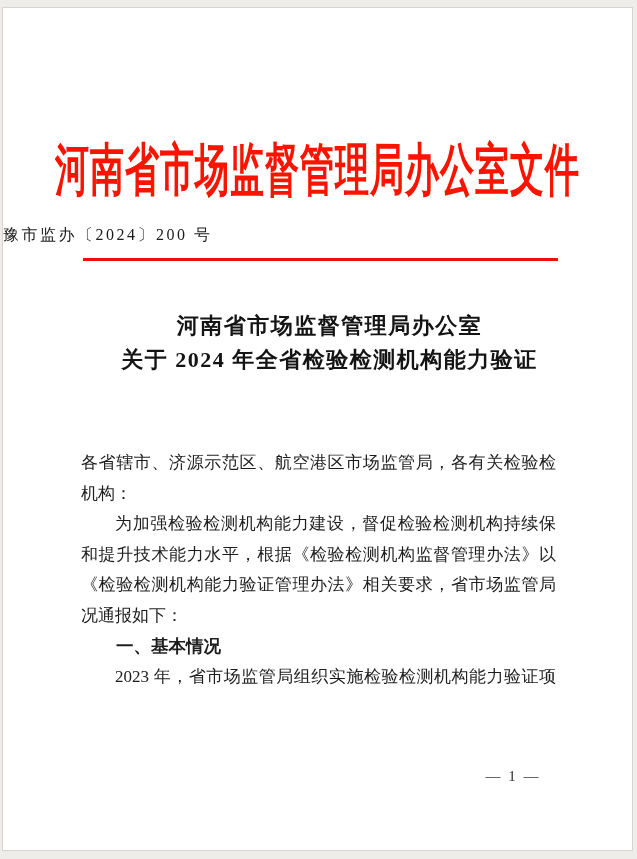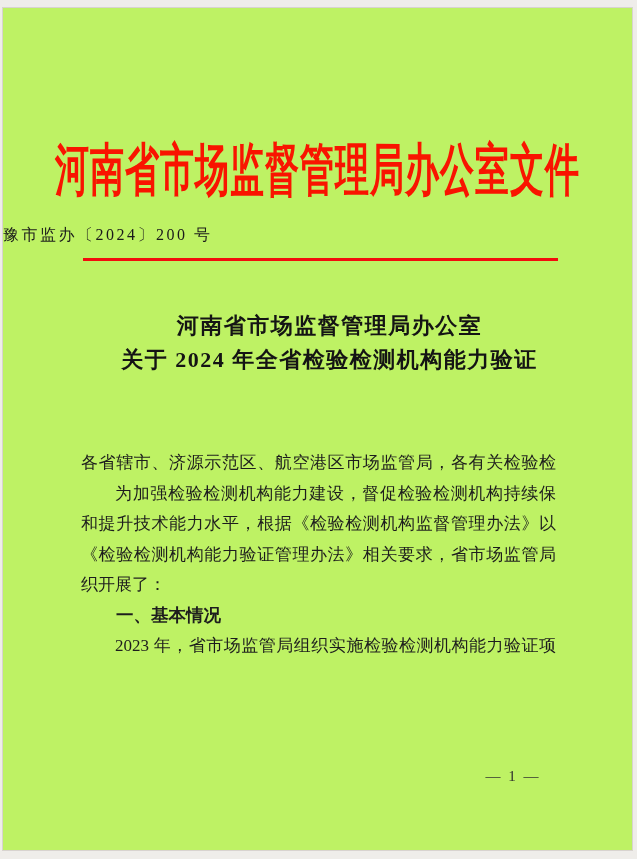--- a/index.html
+++ b/index.html
@@ -6,21 +6,21 @@
   body {
     width:637px; height:859px;
     background:#efedea;
     position:relative;
     font-family:"Liberation Serif","DejaVu Serif",serif;
     overflow:hidden;
   }
   .page {
     position:absolute; left:2px; top:7px;
     width:631px; height:844px;
-    background:#bef264;
+    background:#ffffff;
     border:1px solid #d8d3cf;
     box-sizing:border-box;
   }
   .header-title {
     position:absolute; top:125px; left:0; width:100%;
     text-align:center;
   }
   .header-title .stretch {
     display:inline-block;
     font-size:34px;
@@ -60,21 +60,21 @@
     color:#1d1d1d;
   }
   .line { height:30.5px; overflow:hidden; }
   .line.full {
     text-align:justify;
     text-align-last:justify;
   }
   .line.indent { text-indent:2em; }
   .line.heading {
     font-weight:bold;
-    font-family:Liberation Mono, monospace;
+    font-family:Liberation Serif, serif;
     font-size:17.5px;
     text-indent:2em;
   }
   .page-number {
     position:absolute; top:760px; left:450px;
     width:120px;
     text-align:center;
     font-size:15px;
     letter-spacing:2px;
     color:#2f2f2f;
@@ -93,23 +93,24 @@
 
   <div class="red-rule"></div>
 
   <div class="doc-title">
     <div>河南省市场监督管理局办公室</div>
     <div>关于 2024 年全省检验检测机构能力验证</div>
   </div>
 
   <div class="body-text">
     <div class="line full">各省辖市、济源示范区、航空港区市场监管局，各有关检验检测</div>
+    <div class="line">机构：</div>
     <div class="line indent full">为加强检验检测机构能力建设，督促检验检测机构持续保持</div>
     <div class="line full">和提升技术能力水平，根据《检验检测机构监督管理办法》以及</div>
     <div class="line full">《检验检测机构能力验证管理办法》相关要求，省市场监管局组</div>
-    <div class="line">织开展了：</div>
+    <div class="line">况通报如下：</div>
     <div class="line heading">一、基本情况</div>
     <div class="line indent full">2023 年，省市场监管局组织实施检验检测机构能力验证项</div>
   </div>
 
   <div class="page-number">— 1 —</div>
 
 </div>
 
 </body></html>

